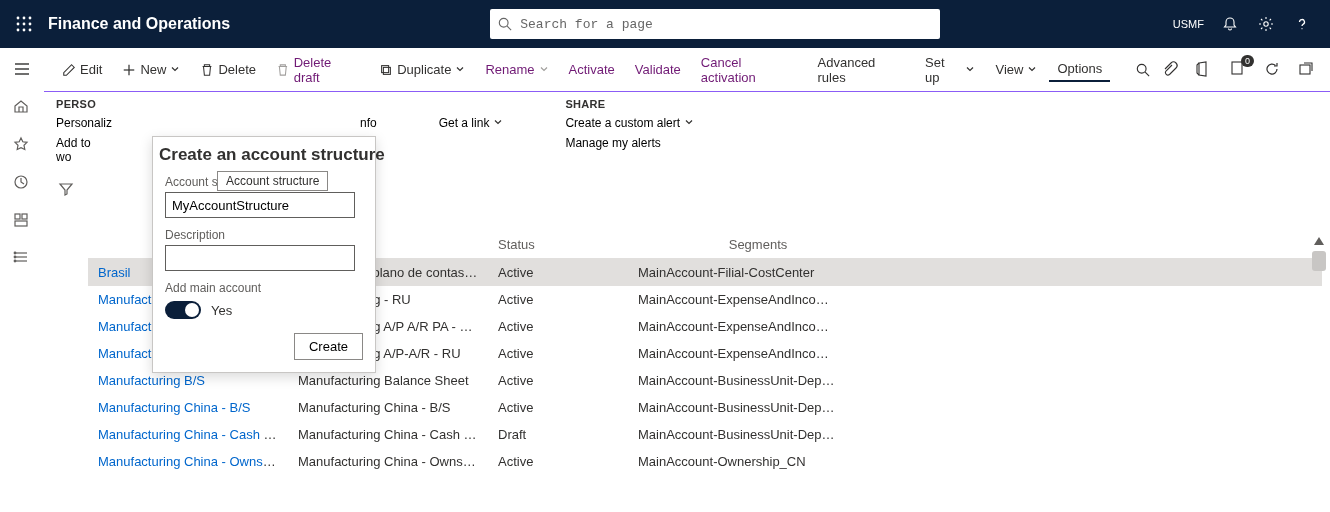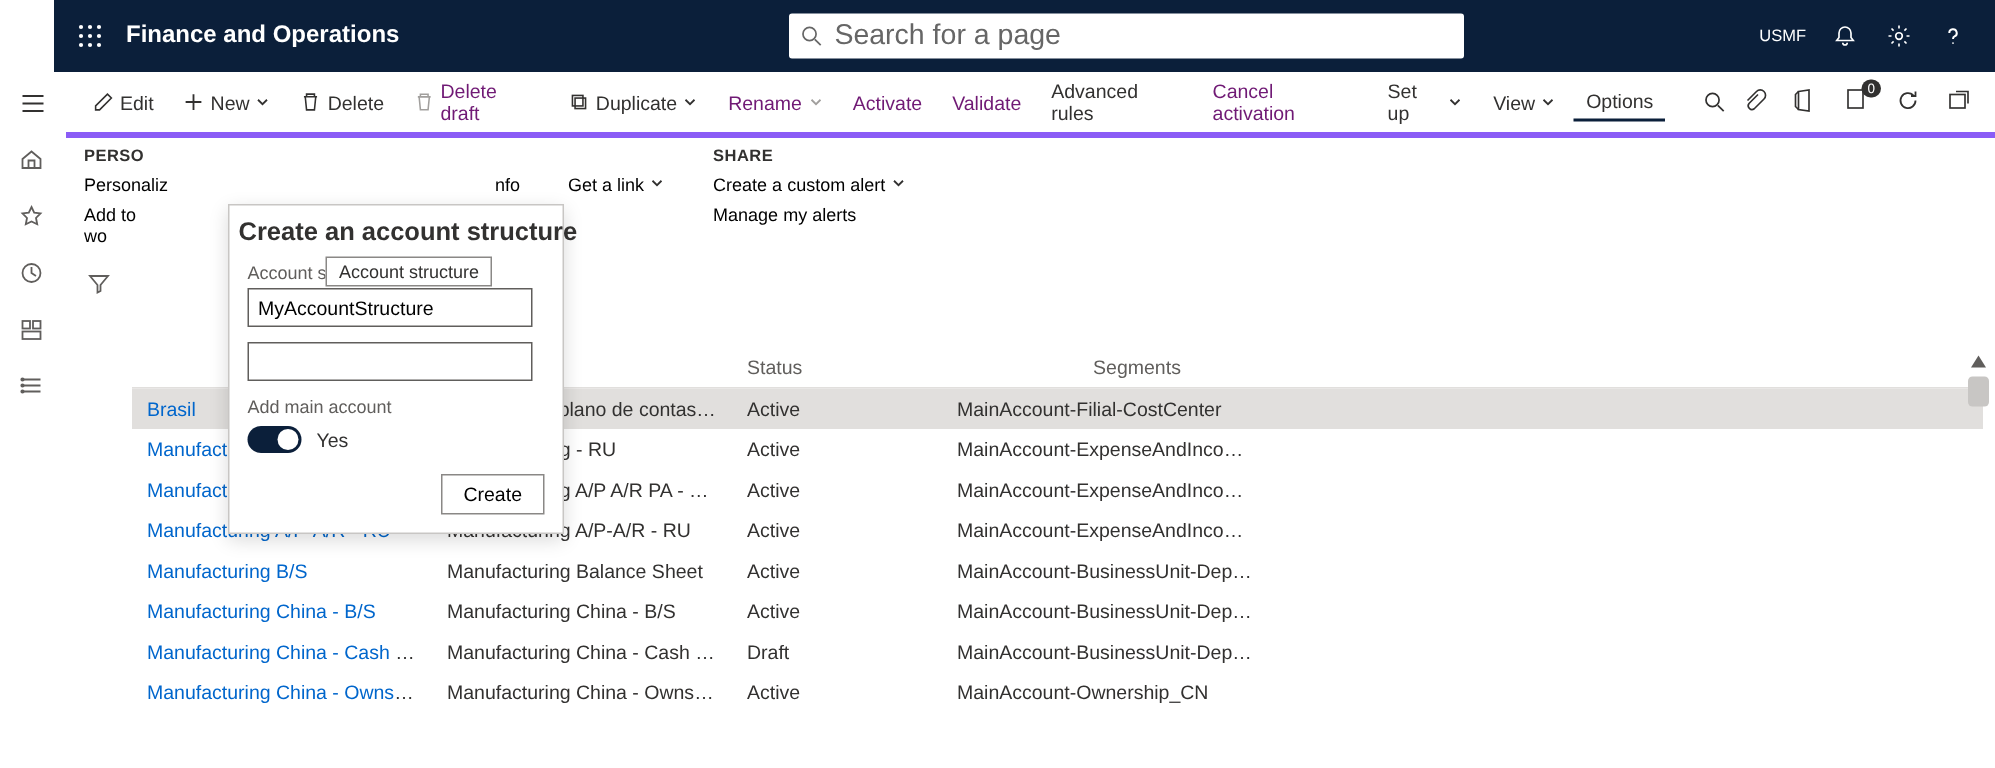--- a/index.html
+++ b/index.html
@@ -1,48 +1,48 @@
 <!DOCTYPE html>
 <html><head>
 <meta charset="utf-8">
 <style>
   * { box-sizing: border-box; margin: 0; padding: 0; font-family: "Segoe UI", Tahoma, sans-serif; }
   body { width: 1330px; height: 512px; overflow: hidden; background: #fff; color: #323130; font-size: 13px; }
   
   
-  .topbar { height: 48px; background: #0b1f3a; color: #fff; display: flex; align-items: center; padding: 0 10px; margin-left: 36px; }
+  .topbar { height: 48px; background: #0b1f3a; color: #fff; display: flex; align-items: center; padding: 0 10px; }
   .topbar .app-launcher { width: 28px; height: 28px; display: flex; align-items: center; justify-content: center; cursor: pointer; margin-right: 10px;}
   .topbar .app-title { font-size: 16px; font-weight: 600; flex: 0 0 auto; margin-right: 40px; }
   .topbar .spacer-left { flex: 0 0 220px; }
   .topbar .search-wrap { flex: 0 0 450px; height: 30px; background: #fff; display: flex; align-items: center; padding: 0 8px; color: #666; border-radius: 2px; }
   .topbar .search-wrap svg { margin-right: 8px; }
-  .topbar .search-input { border: none; outline: none; font-size: 19px; flex: 1; color: #4c1d95; background: transparent; }
+  .topbar .search-input { border: none; outline: none; font-size: 13px; flex: 1; color: #4c1d95; background: transparent; font-family: Liberation Mono, monospace; }
   .topbar .search-input::placeholder { color: #666; }
   .topbar .right { margin-left: auto; display: flex; align-items: center; gap: 16px; padding-right: 8px;}
   .topbar .company { font-size: 11px; }
   .top-ic { width: 20px; height: 20px; display: flex; align-items: center; justify-content: center; cursor: pointer; }
   
   
   .shell { display: flex; height: calc(512px - 48px); }
   .leftrail { width: 44px; border-right: 1px solid #e1dfdd00; display: flex; flex-direction: column; align-items: center; padding-top: 12px; gap: 20px; }
   .leftrail .rail-ic { width: 18px; height: 18px; color: #605e5c; cursor: pointer; }
   
   .mainarea { flex: 1; display: flex; flex-direction: column; position: relative; }
   
-  .actionbar { height: 44px; border-bottom: 4px solid #8b5cf6; display: flex; align-items: center; padding: 0 10px; gap: 4px; color: #323130; }
+  .actionbar { height: 44px; border-bottom: 1px solid #8b5cf6; display: flex; align-items: center; padding: 0 10px; gap: 4px; color: #323130; }
   .actionbar .ab-btn { display: flex; align-items: center; gap: 4px; padding: 4px 8px; font-size: 13px; cursor: pointer; color: #323130;}
   .actionbar .ab-btn.disabled { color: #701a75; cursor: default;}
   .actionbar .ab-btn.active { border-bottom: 2px solid #0b1f3a; font-weight:400;}
   .actionbar .ab-sep { width: 10px; }
   .actionbar .right-icons { margin-left: auto; display: flex; gap: 16px; align-items:center; padding-right: 4px;}
   .rb-ic { width: 18px; height: 18px; color: #323130; cursor: pointer; position: relative;}
   .badge0 { position:absolute; top:-6px; right:-6px; background:#323130; color:#fff; font-size:9px; border-radius:8px; padding:0 4px; line-height:12px;}
   
   
-  .optionsrow { display: flex; padding: 6px 12px; gap: 32px; font-size: 12px; border-bottom:1px solid #e1dfdd00;}
+  .optionsrow { display: flex; padding: 6px 12px; gap: 62px; font-size: 12px; border-bottom:1px solid #e1dfdd00;}
   .optcol { display: flex; flex-direction: column; gap: 6px; }
   .optcol .hdr { font-size: 11px; font-weight: 700; color: #323130; letter-spacing: .3px; }
   .optcol .lnk { color: #000000; font-size: 12px; cursor: pointer; display:flex; align-items:center; gap:4px;}
   
   
   .contentwrap { flex:1; display:flex; position:relative; }
   .filtercol { width: 44px; padding-top: 10px; display:flex; justify-content:center;}
   .filtercol svg { color:#605e5c; cursor:pointer;}
   
   .tablewrap { flex:1; position:relative; padding-top: 60px; padding-right: 8px;}
@@ -211,25 +211,25 @@
           <span class="chev"><svg viewBox="0 0 10 10" fill="none" stroke="#a19f9d" stroke-width="1.2">
               <path d="M2 3.5L5 6.5 8 3.5"></path>
             </svg></span>
         </div>
       <div class="ab-btn disabled">
           <span>Activate</span>
         </div>
       <div class="ab-btn disabled">
           <span>Validate</span>
         </div>
-      <div class="ab-btn">
-          <span>Advanced rules</span>
-        </div>
       <div class="ab-btn disabled">
           <span>Cancel activation</span>
+        </div>
+      <div class="ab-btn">
+          <span>Advanced rules</span>
         </div>
       <div class="ab-btn">
           <span>Set up</span>
           <span class="chev"><svg viewBox="0 0 10 10" fill="none" stroke="#323130" stroke-width="1.2">
               <path d="M2 3.5L5 6.5 8 3.5"></path>
             </svg></span>
         </div>
       <div class="ab-btn">
           <span>View</span>
           <span class="chev"><svg viewBox="0 0 10 10" fill="none" stroke="#323130" stroke-width="1.2">
@@ -381,20 +381,21 @@
     </div>
 
     <div class="flyout">
       <div class="dlg-title">Create an account structure</div>
       <div class="fld">
         <label>Account s</label>
         <div class="tooltip">Account structure</div>
         <input type="text" value="MyAccountStructure" style="">
       </div>
       <div class="fld">
+        <label>Description</label>
         <input type="text" value="" style="">
       </div>
       <label>Add main account</label>
       <div class="toggle-row">
         <div class="toggle">
             <div class="knob"></div>
           </div>
         <span>Yes</span>
       </div>
       <div class="btnrow">

